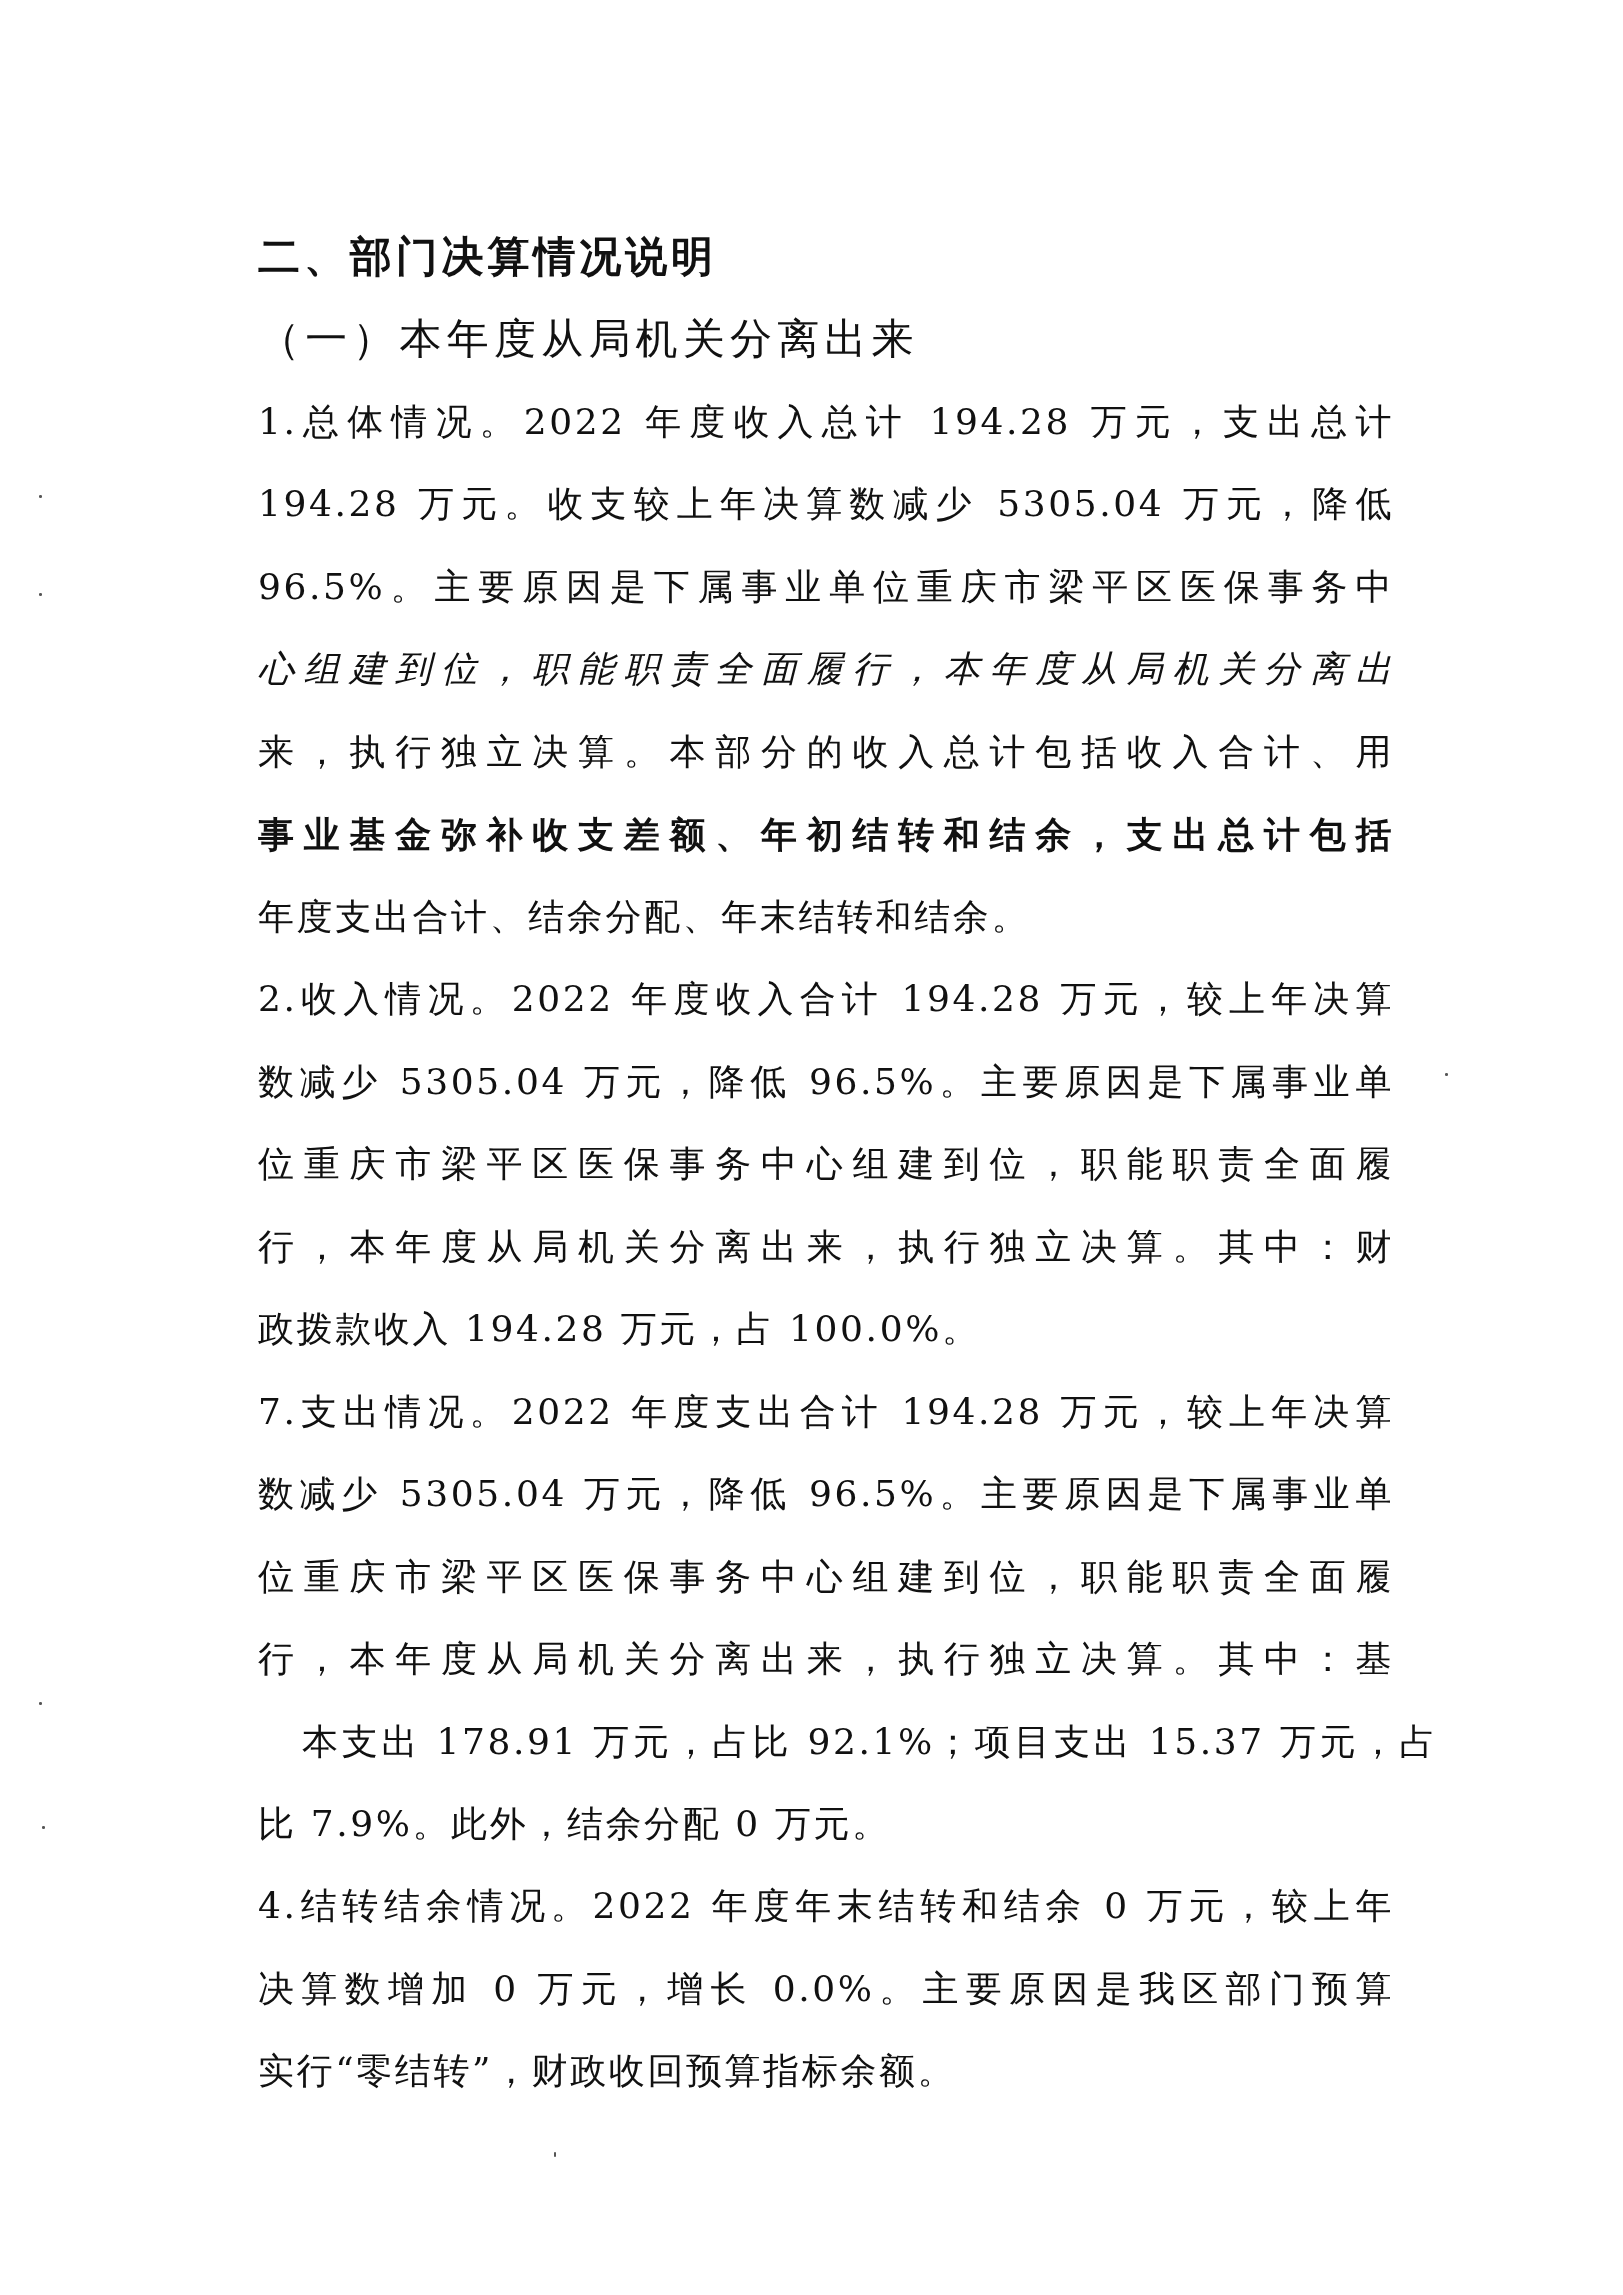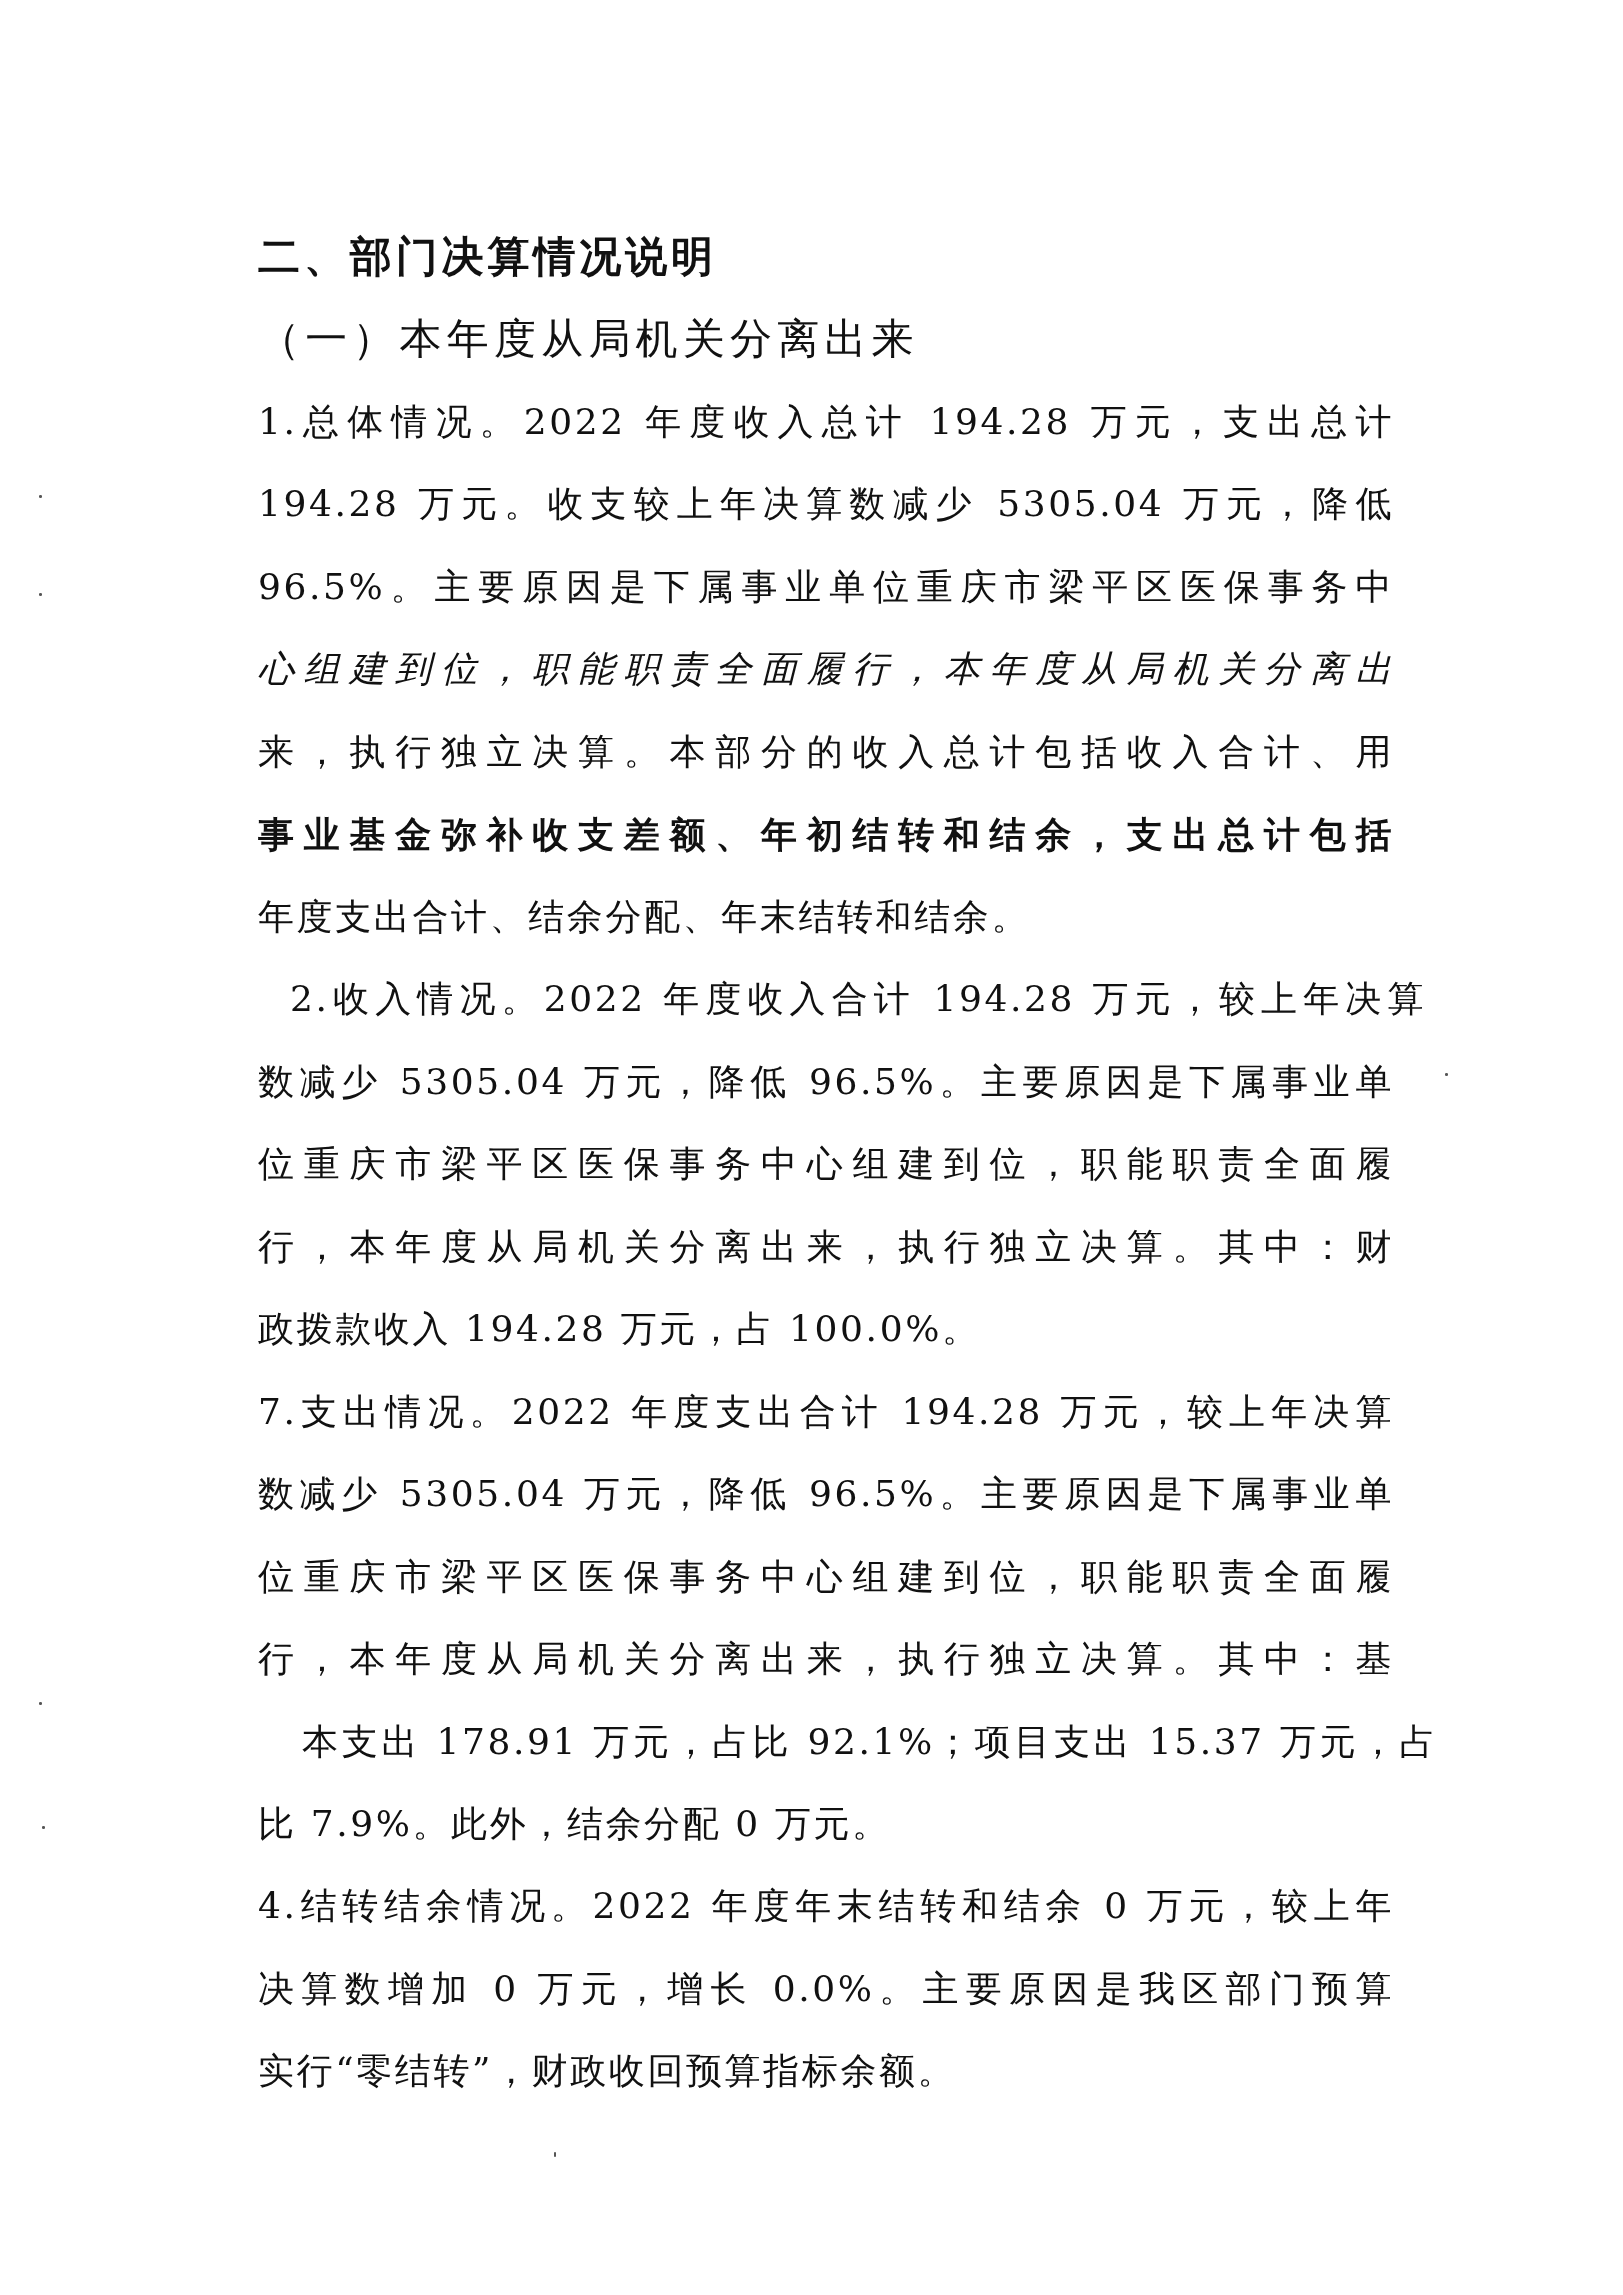--- a/index.html
+++ b/index.html
@@ -76,21 +76,21 @@
       <div class="line" style="top:165px;">1.总体情况。2022 年度收入总计 194.28 万元，支出总计</div>
       <div class="line" style="top:247px;">194.28 万元。收支较上年决算数减少 5305.04 万元，降低</div>
       <div class="line" style="top:330px;">96.5%。主要原因是下属事业单位重庆市梁平区医保事务中</div>
       <div class="line" style="top:412px;font-style:italic;">心组建到位，职能职责全面履行，本年度从局机关分离出</div>
       <div class="line" style="top:495px;">来，执行独立决算。本部分的收入总计包括收入合计、用</div>
       <div class="line" style="top:577px;font-weight:bold;">事业基金弥补收支差额、年初结转和结余，支出总计包括</div>
       <div class="line last" style="top:660px;">年度支出合计、结余分配、年末结转和结余。</div>
     </div>
 
     <div>
-      <div class="line" style="top:742px;margin-left:32px;">2.收入情况。2022 年度收入合计 194.28 万元，较上年决算</div>
+      <div class="line" style="top:742px;">2.收入情况。2022 年度收入合计 194.28 万元，较上年决算</div>
       <div class="line" style="top:825px;">数减少 5305.04 万元，降低 96.5%。主要原因是下属事业单</div>
       <div class="line" style="top:907px;">位重庆市梁平区医保事务中心组建到位，职能职责全面履</div>
       <div class="line" style="top:990px;">行，本年度从局机关分离出来，执行独立决算。其中：财</div>
       <div class="line last" style="top:1072px;">政拨款收入 194.28 万元，占 100.0%。</div>
     </div>
 
     <div>
       <div class="line" style="top:1155px;">7.支出情况。2022 年度支出合计 194.28 万元，较上年决算</div>
       <div class="line" style="top:1237px;">数减少 5305.04 万元，降低 96.5%。主要原因是下属事业单</div>
       <div class="line" style="top:1320px;">位重庆市梁平区医保事务中心组建到位，职能职责全面履</div>

